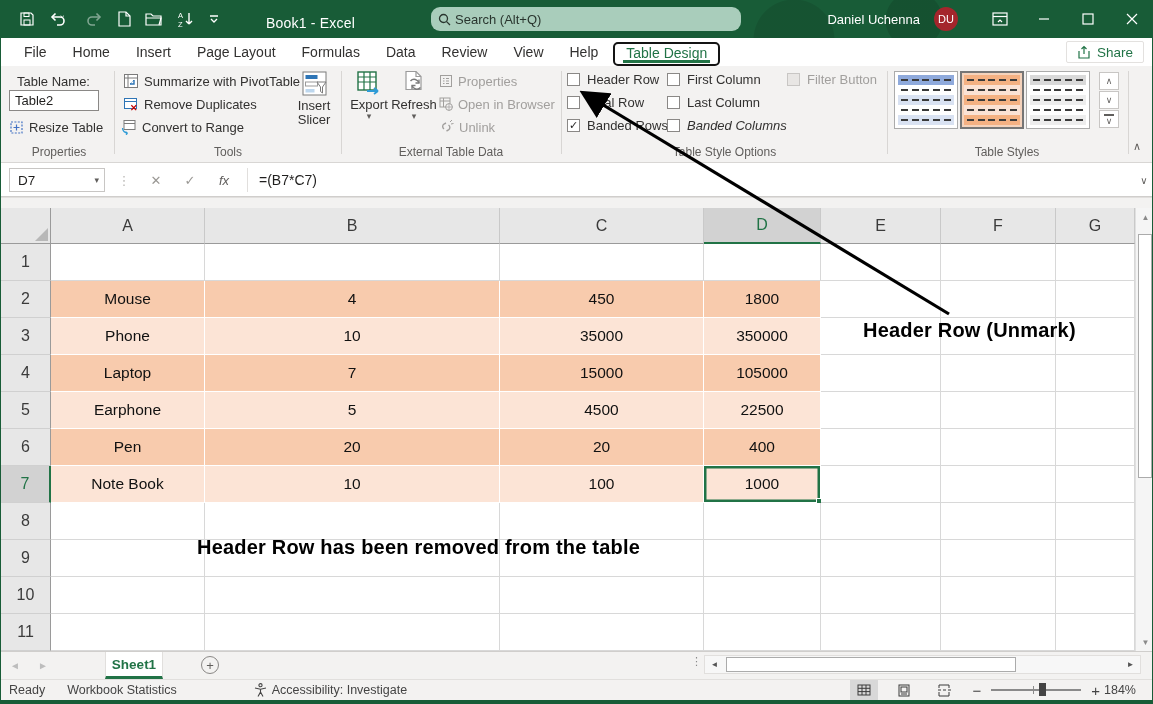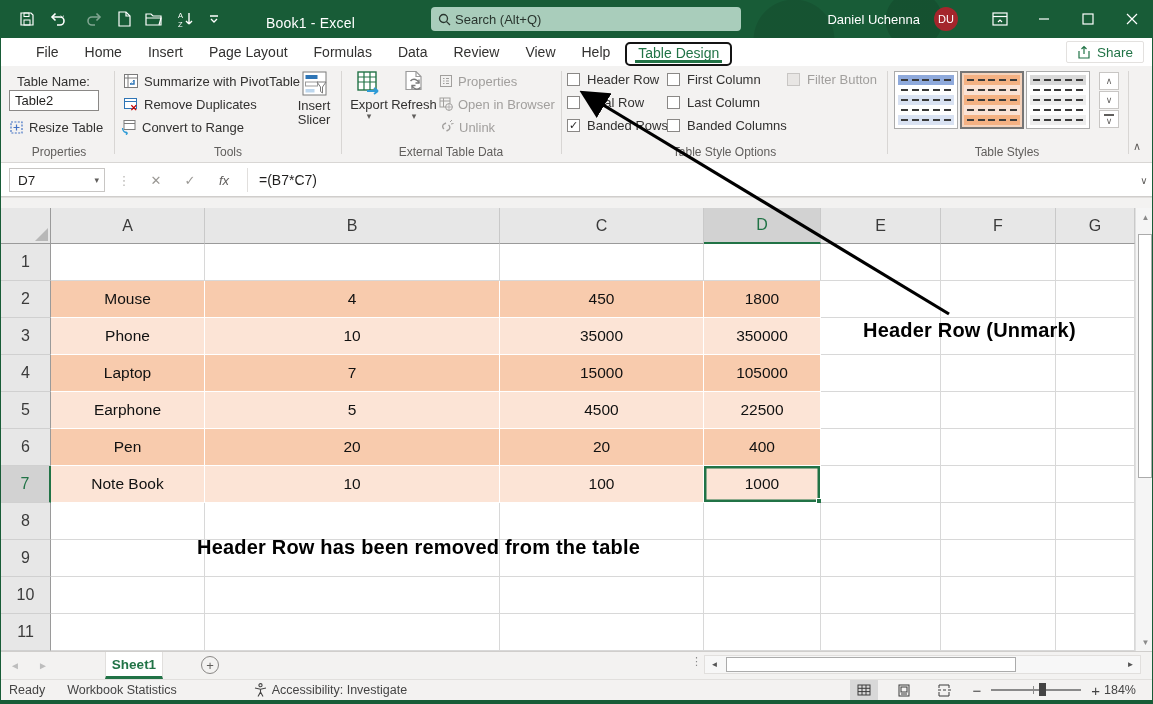--- a/index.html
+++ b/index.html
@@ -15,32 +15,32 @@
   .titlebar .deco { position:absolute; right:120px; top:-30px; width:300px; height:100px;
     background: radial-gradient(circle at 60% 50%, rgba(0,0,0,.12) 0 28px, transparent 29px),
                 radial-gradient(circle at 20% 70%, rgba(0,0,0,.10) 0 40px, transparent 41px); }
   .qat { display:flex; align-items:center; gap:14px; padding-left:18px; z-index:2;}
   .qat .qbtn { display:flex; align-items:center; gap:2px; cursor:default; }
   .qat svg { display:block; }
   .dim { opacity:.45; }
   .doc-title { position:absolute; left:265px; top:0; height:46px; display:flex; align-items:center;
                font-size:14px; color:#fff; letter-spacing:.2px; z-index:2;}
   .searchbox { position:absolute; left:430px; top:7px; width:310px; height:24px; background:#A9CDBB;
-               border-radius:4px; display:flex; align-items:center; gap:10px; padding-left:24px;
+               border-radius:9px; display:flex; align-items:center; gap:10px; padding-left:24px;
                color:#29352e; font-size:13px; z-index:2; cursor:text;}
   .tb-right { position:absolute; right:0; top:0; height:38px; display:flex; align-items:center; z-index:2;}
   .user-name { font-size:13px; margin-right:14px; }
   .avatar { width:24px; height:24px; border-radius:50%; background:#A4262C; color:#fff; font-size:11px;
             display:flex; align-items:center; justify-content:center; margin-right:20px; }
   .winbtn { width:44px; height:38px; display:flex; align-items:center; justify-content:center; font-size:14px; }
 
   
   .tabrow { position:absolute; left:0; top:38px; width:1153px; height:28px; background:#ffffff;
             display:flex; align-items:center; }
-  .tabs { display:flex; align-items:flex-end; height:28px; padding-left:22px; }
+  .tabs { display:flex; align-items:flex-end; height:28px; padding-left:10px; }
   .tab { padding:4px 13px 6px 13px; font-size:14px; color:#323130; position:relative; cursor:default; white-space:nowrap;}
   .tab.active { color:#217346; border:2.5px solid #141414; border-radius:5px; padding:1px 11px 3px 11px; margin:0 2px; }
   .tab.active::after { content:""; position:absolute; left:8px; right:8px; bottom:1px; height:3px; background:#217346; }
   .share-btn { position:absolute; right:10px; top:3px; height:22px; display:flex; align-items:center; gap:6px;
                border:1px solid #e3e1df; border-radius:2px; padding:0 10px; color:#217346; font-size:13.5px; background:#fff;}
 
   
   .ribbon { position:absolute; left:0; top:66px; width:1153px; height:97px; background:#F3F2F1;
             border-bottom:1px solid #D8D6D4; font-size:13px; color:#323130; }
   .gsep { position:absolute; top:5px; height:83px; width:1px; background:#D8D6D4; }
@@ -362,21 +362,21 @@
           <span class="rlabel">Banded Rows</span>
         </div>
         <div class="cbrow" style="left: 666px; top: 6px;">
           <span class="cb"></span>
           <span class="rlabel">First Column</span>
         </div>
         <div class="cbrow" style="left: 666px; top: 29px;">
           <span class="cb"></span>
           <span class="rlabel">Last Column</span>
         </div>
-        <div class="cbrow" style="left: 666px; top: 52px;">
+        <div class="cbrow" style="left: 666px; top: 52px; font-style: italic;">
           <span class="cb"></span>
           <span class="rlabel">Banded Columns</span>
         </div>
         <div class="cbrow" style="left: 786px; top: 6px;">
           <span class="cb dis"></span>
           <span class="rlabel gray">Filter Button</span>
         </div>
       </div>
     <div class="glabel" style="left:566px; width:315px;">Table Style Options</div>
     <div class="gsep" style="left:886px;"></div>

